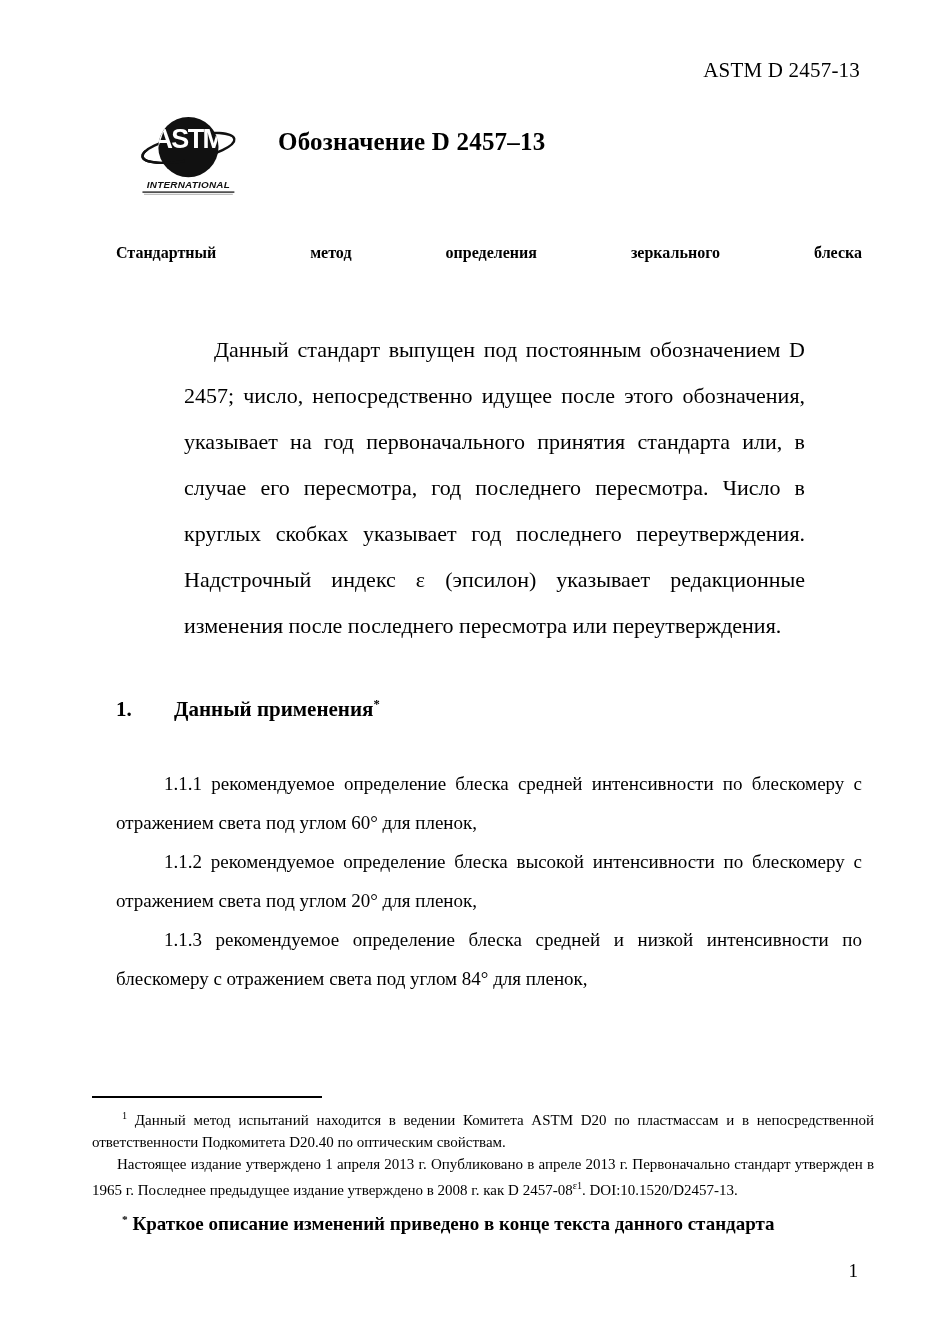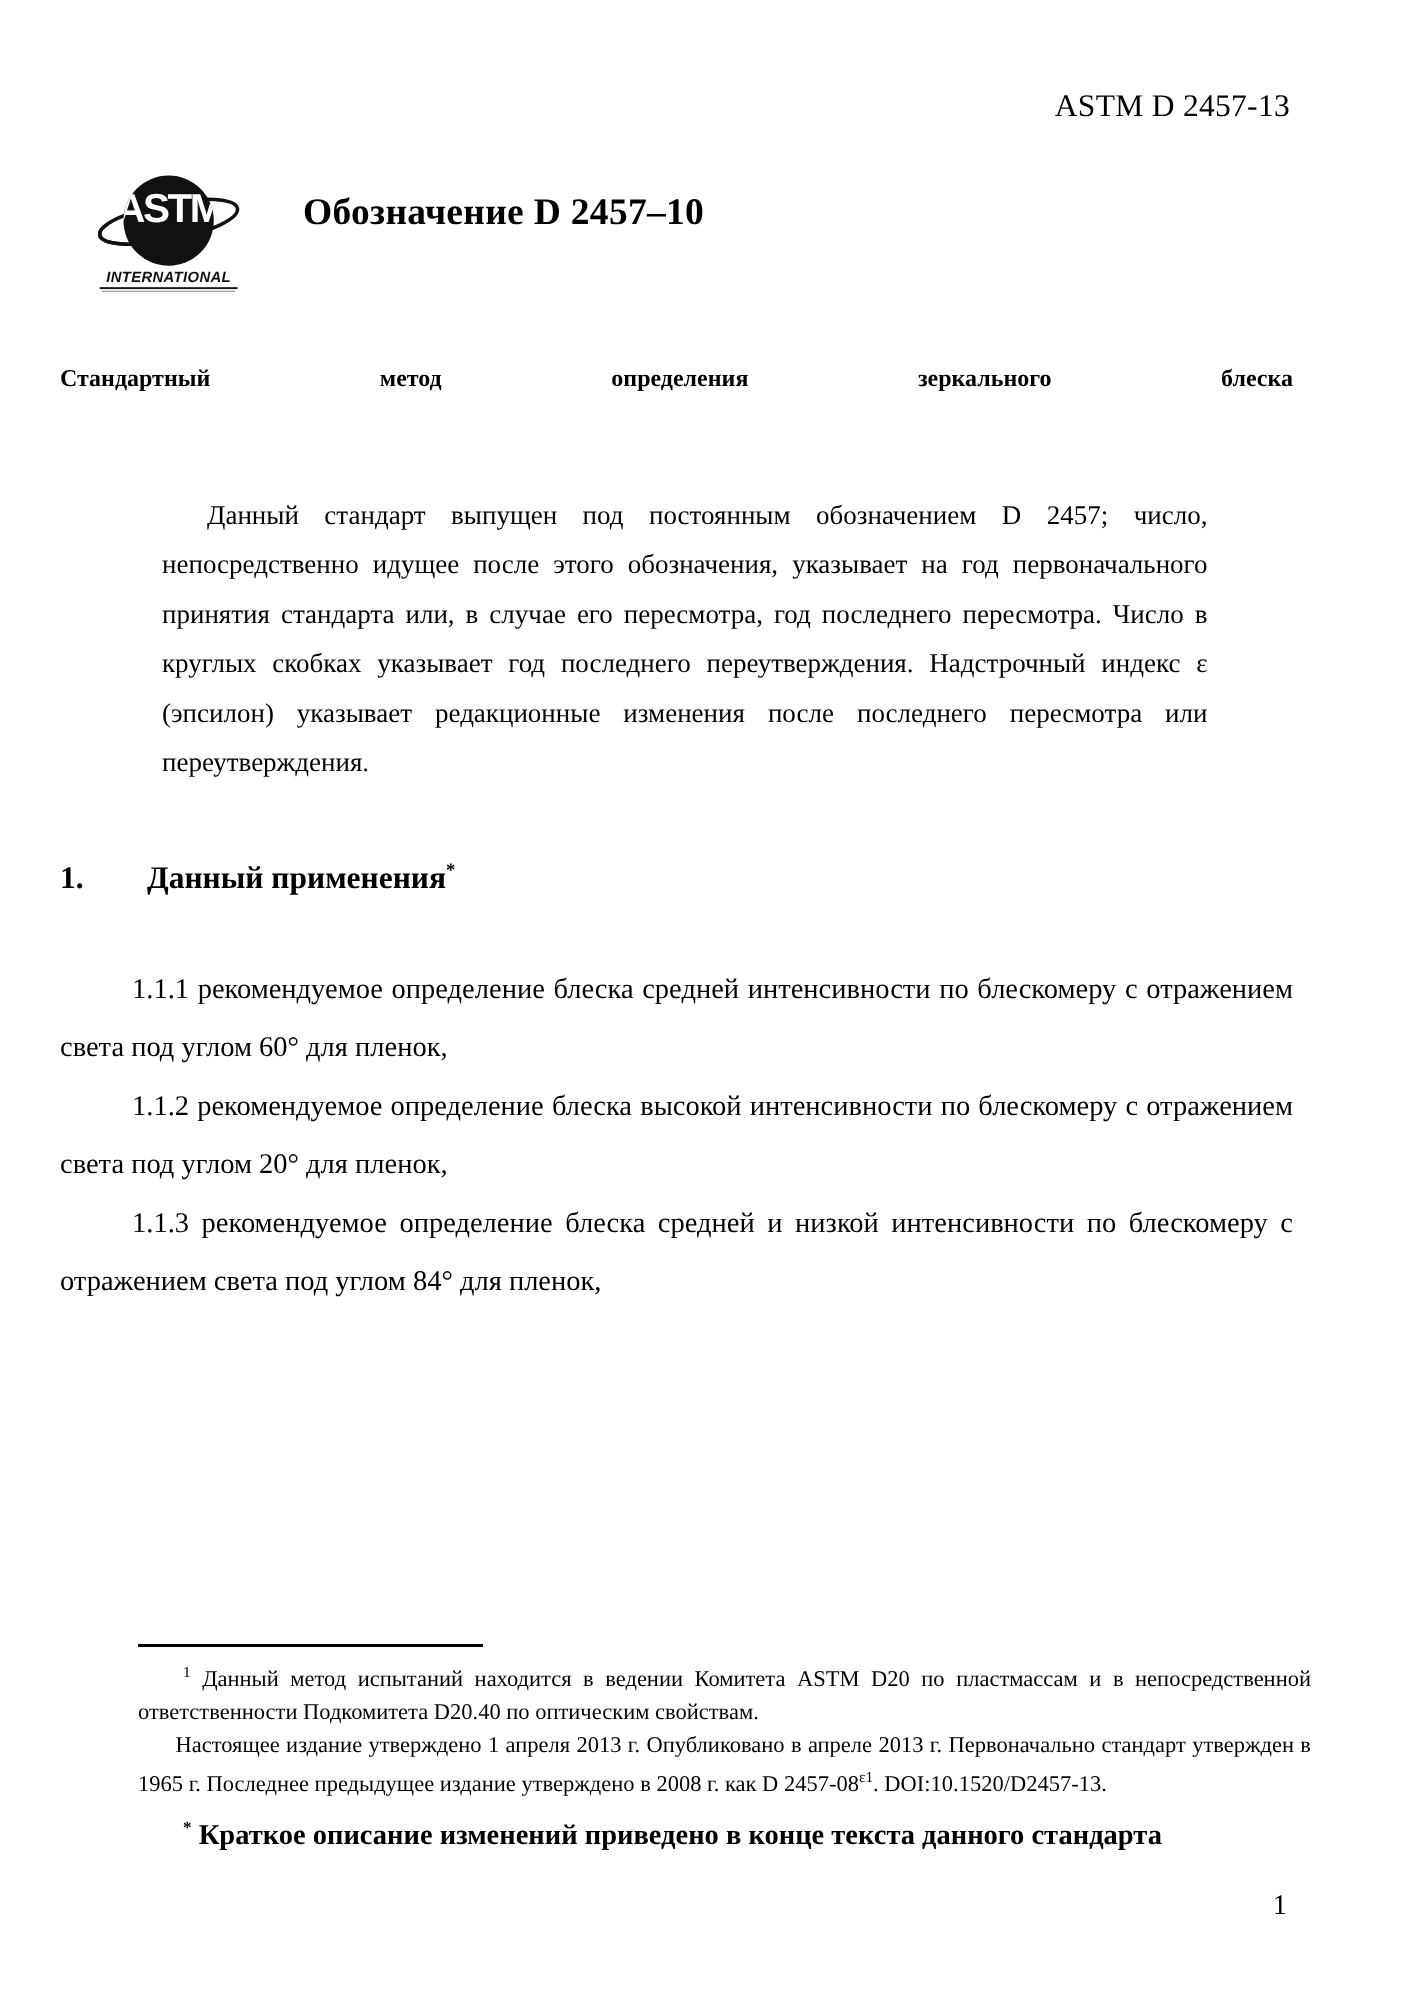--- a/index.html
+++ b/index.html
@@ -7,21 +7,21 @@
   .page {
     position: relative;
     width: 950px;
     height: 1344px;
     margin: 0 auto;
     background: #ffffff;
     color: #000000;
     font-family: "Liberation Serif", serif;
     overflow: hidden;
   }
-  .content { padding: 58px 88px 0 40px; }
+  .content { padding: 58px 88px 0 116px; }
 
   .header-right {
     text-align: right;
     font-size: 21px;
     letter-spacing: 0.2px;
     padding-right: 2px;
   }
 
   .brand-row {
     display: flex;
@@ -44,22 +44,22 @@
     font-weight: bold;
     font-size: 16px;
     line-height: 44px;
   }
   .doc-title .line1 { text-align: justify; text-align-last: justify; }
   .doc-title .line2 { text-align: left; }
   .doc-title sup { font-size: 62%; }
 
   .abstract {
     margin: 52px 57px 0 68px;
-    font-size: 18px;
-    line-height: 33px;
+    font-size: 22px;
+    line-height: 46px;
     text-align: justify;
     text-indent: 30px;
   }
 
   .section-heading {
     margin-top: 48px;
     font-weight: bold;
     font-size: 21px;
   }
   .section-heading .sec-num { display: inline-block; width: 58px; }
@@ -140,21 +140,21 @@
 
           <g clip-path="url(#frontRing)">
             <ellipse cx="61" cy="44" rx="59" ry="15.5" fill="none" stroke="#111" stroke-width="3" transform="rotate(-11 61 44)"></ellipse>
           </g>
 
           <text x="61" y="95" text-anchor="middle" fill="#111" font-family="'Liberation Sans', sans-serif" font-weight="bold" font-style="italic" font-size="12.5" letter-spacing="0.3">INTERNATIONAL</text>
           <rect x="3" y="99" width="116" height="1.6" fill="#111"></rect>
           <rect x="5" y="102" width="112" height="1" fill="#999"></rect>
         </svg>
       </div>
-      <div class="designation">Обозначение D 2457–10</div>
+      <div class="designation">Обозначение D 2457–13</div>
     </div>
 
     <div class="doc-title">
       <div class="line1">Стандартный метод определения зеркального блеска</div>
     </div>
 
     <div class="abstract">Данный стандарт выпущен под постоянным обозначением D 2457; число, непосредственно идущее после этого обозначения, указывает на год первоначального принятия стандарта или, в случае его пересмотра, год последнего пересмотра. Число в круглых скобках указывает год последнего переутверждения. Надстрочный индекс ε (эпсилон) указывает редакционные изменения после последнего пересмотра или переутверждения.</div>
 
     <div class="section-heading">
       <span class="sec-num">1.</span><span>Данный применения</span><sup>*</sup>

